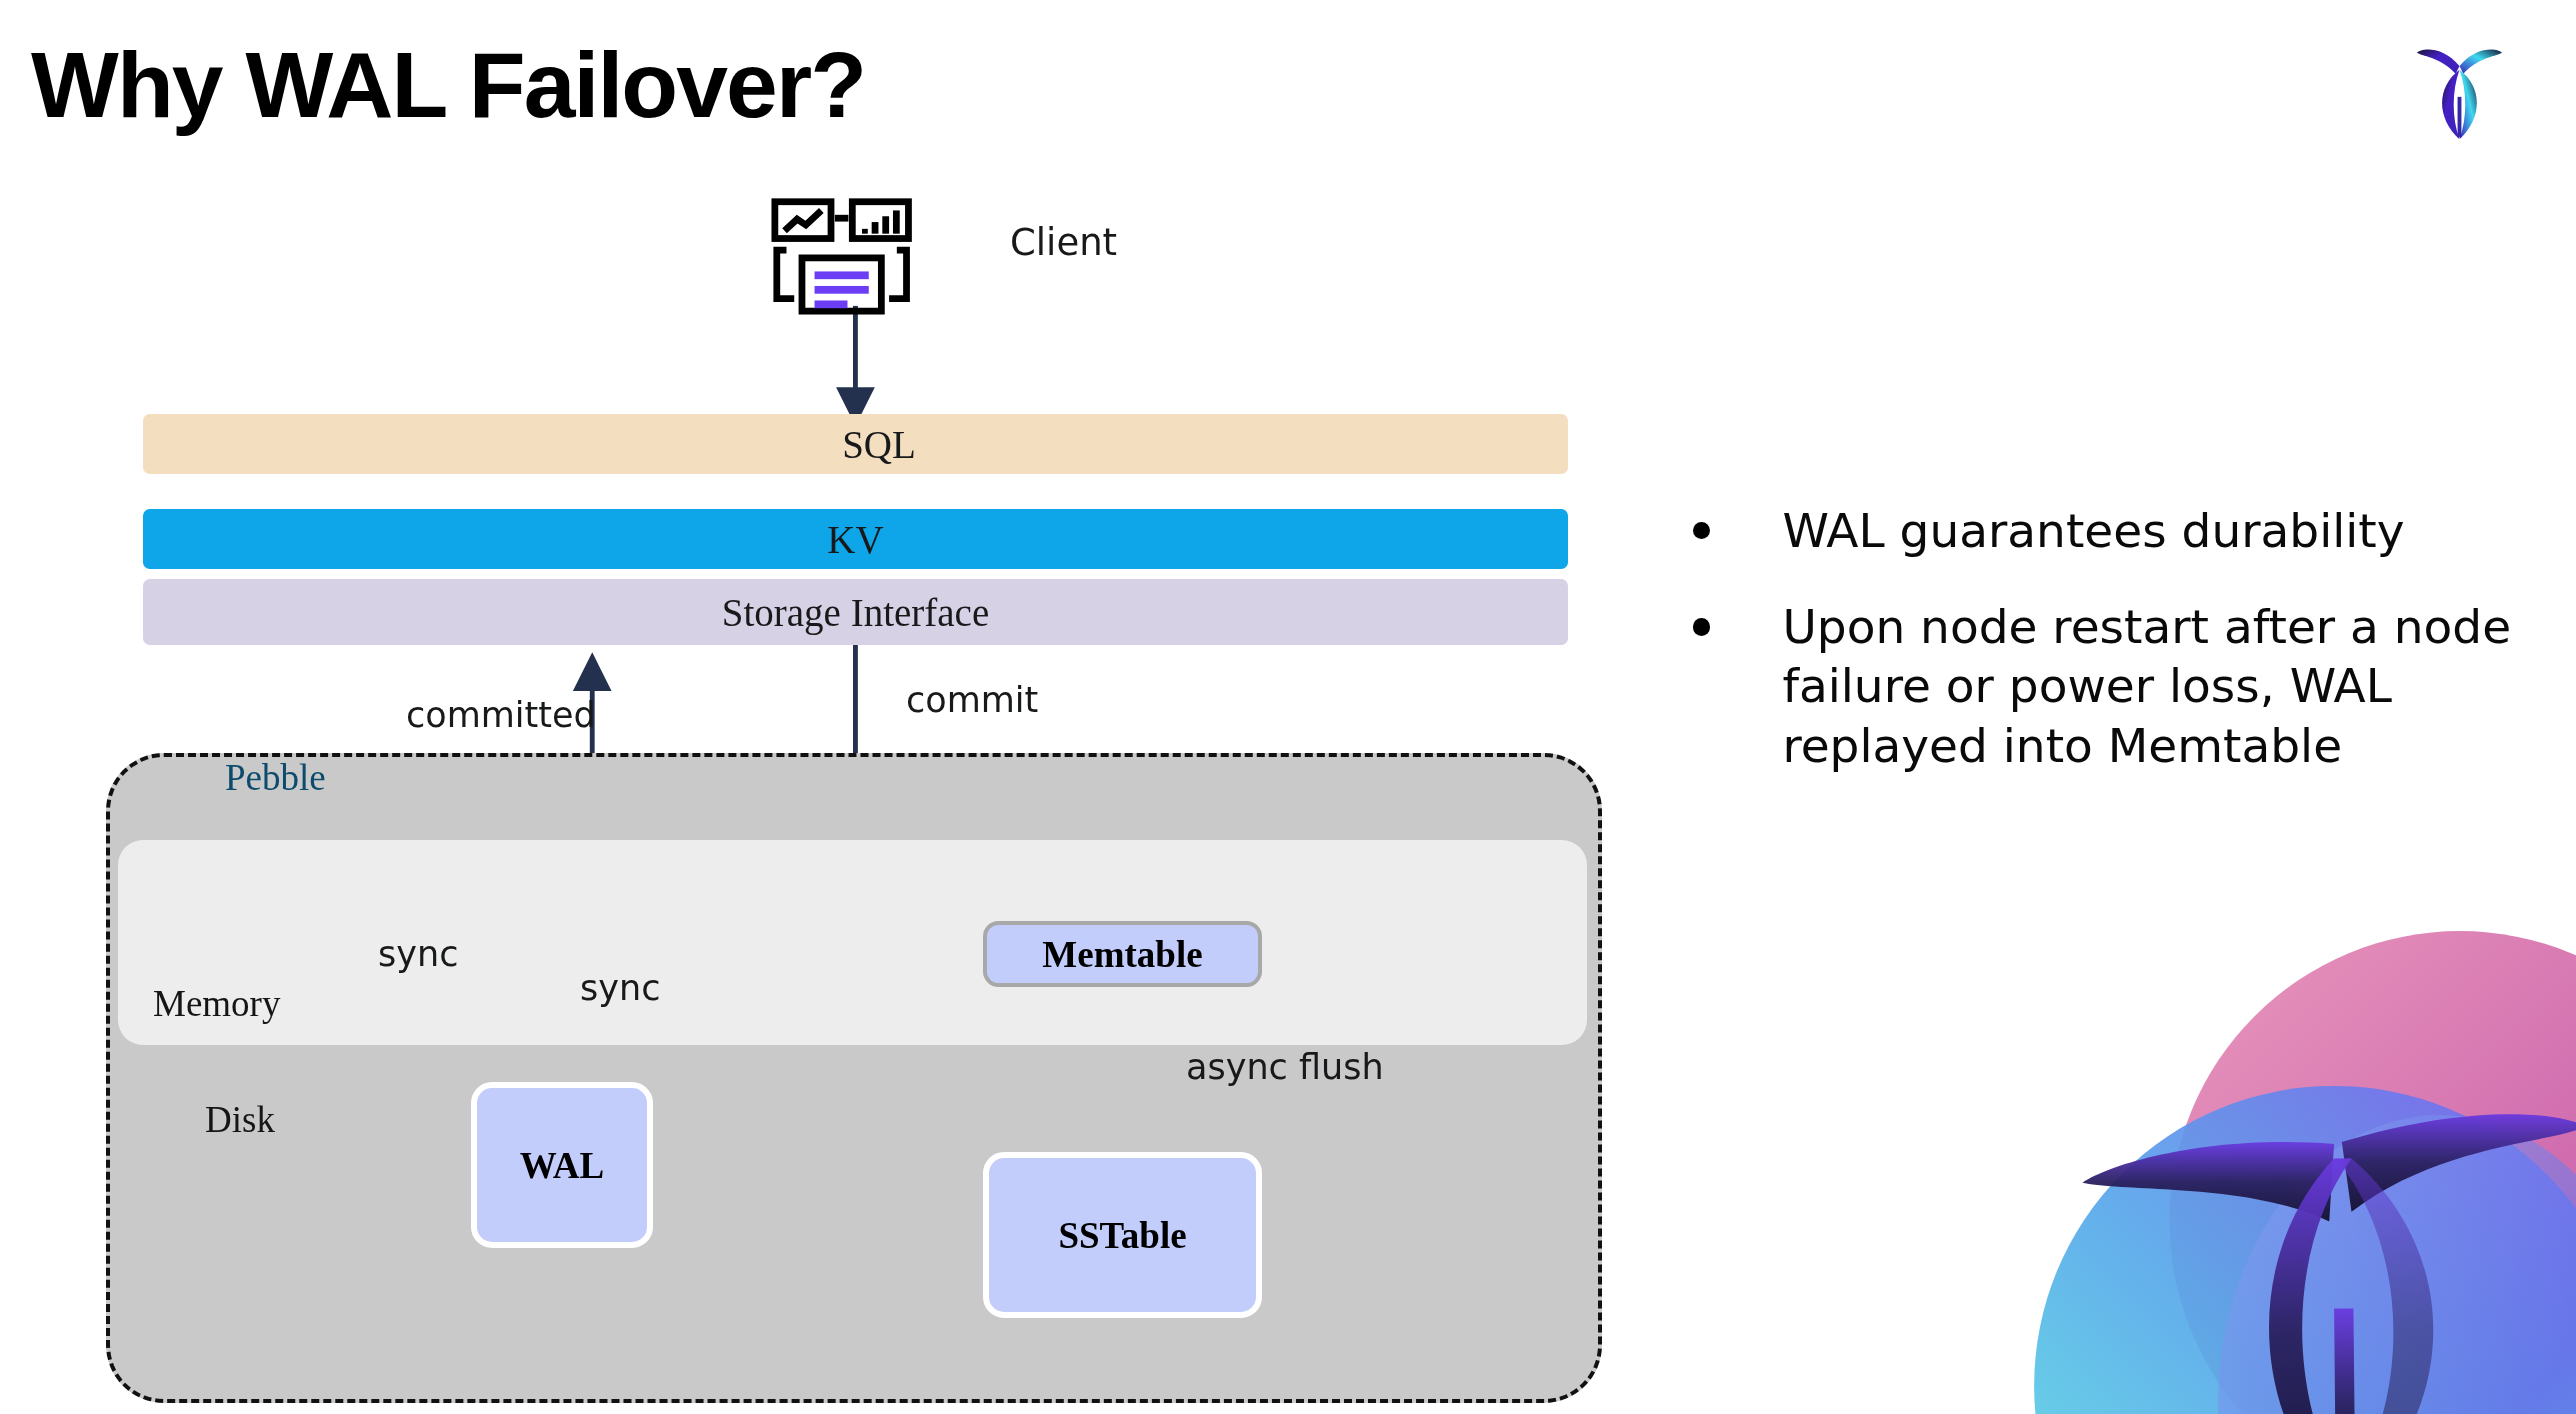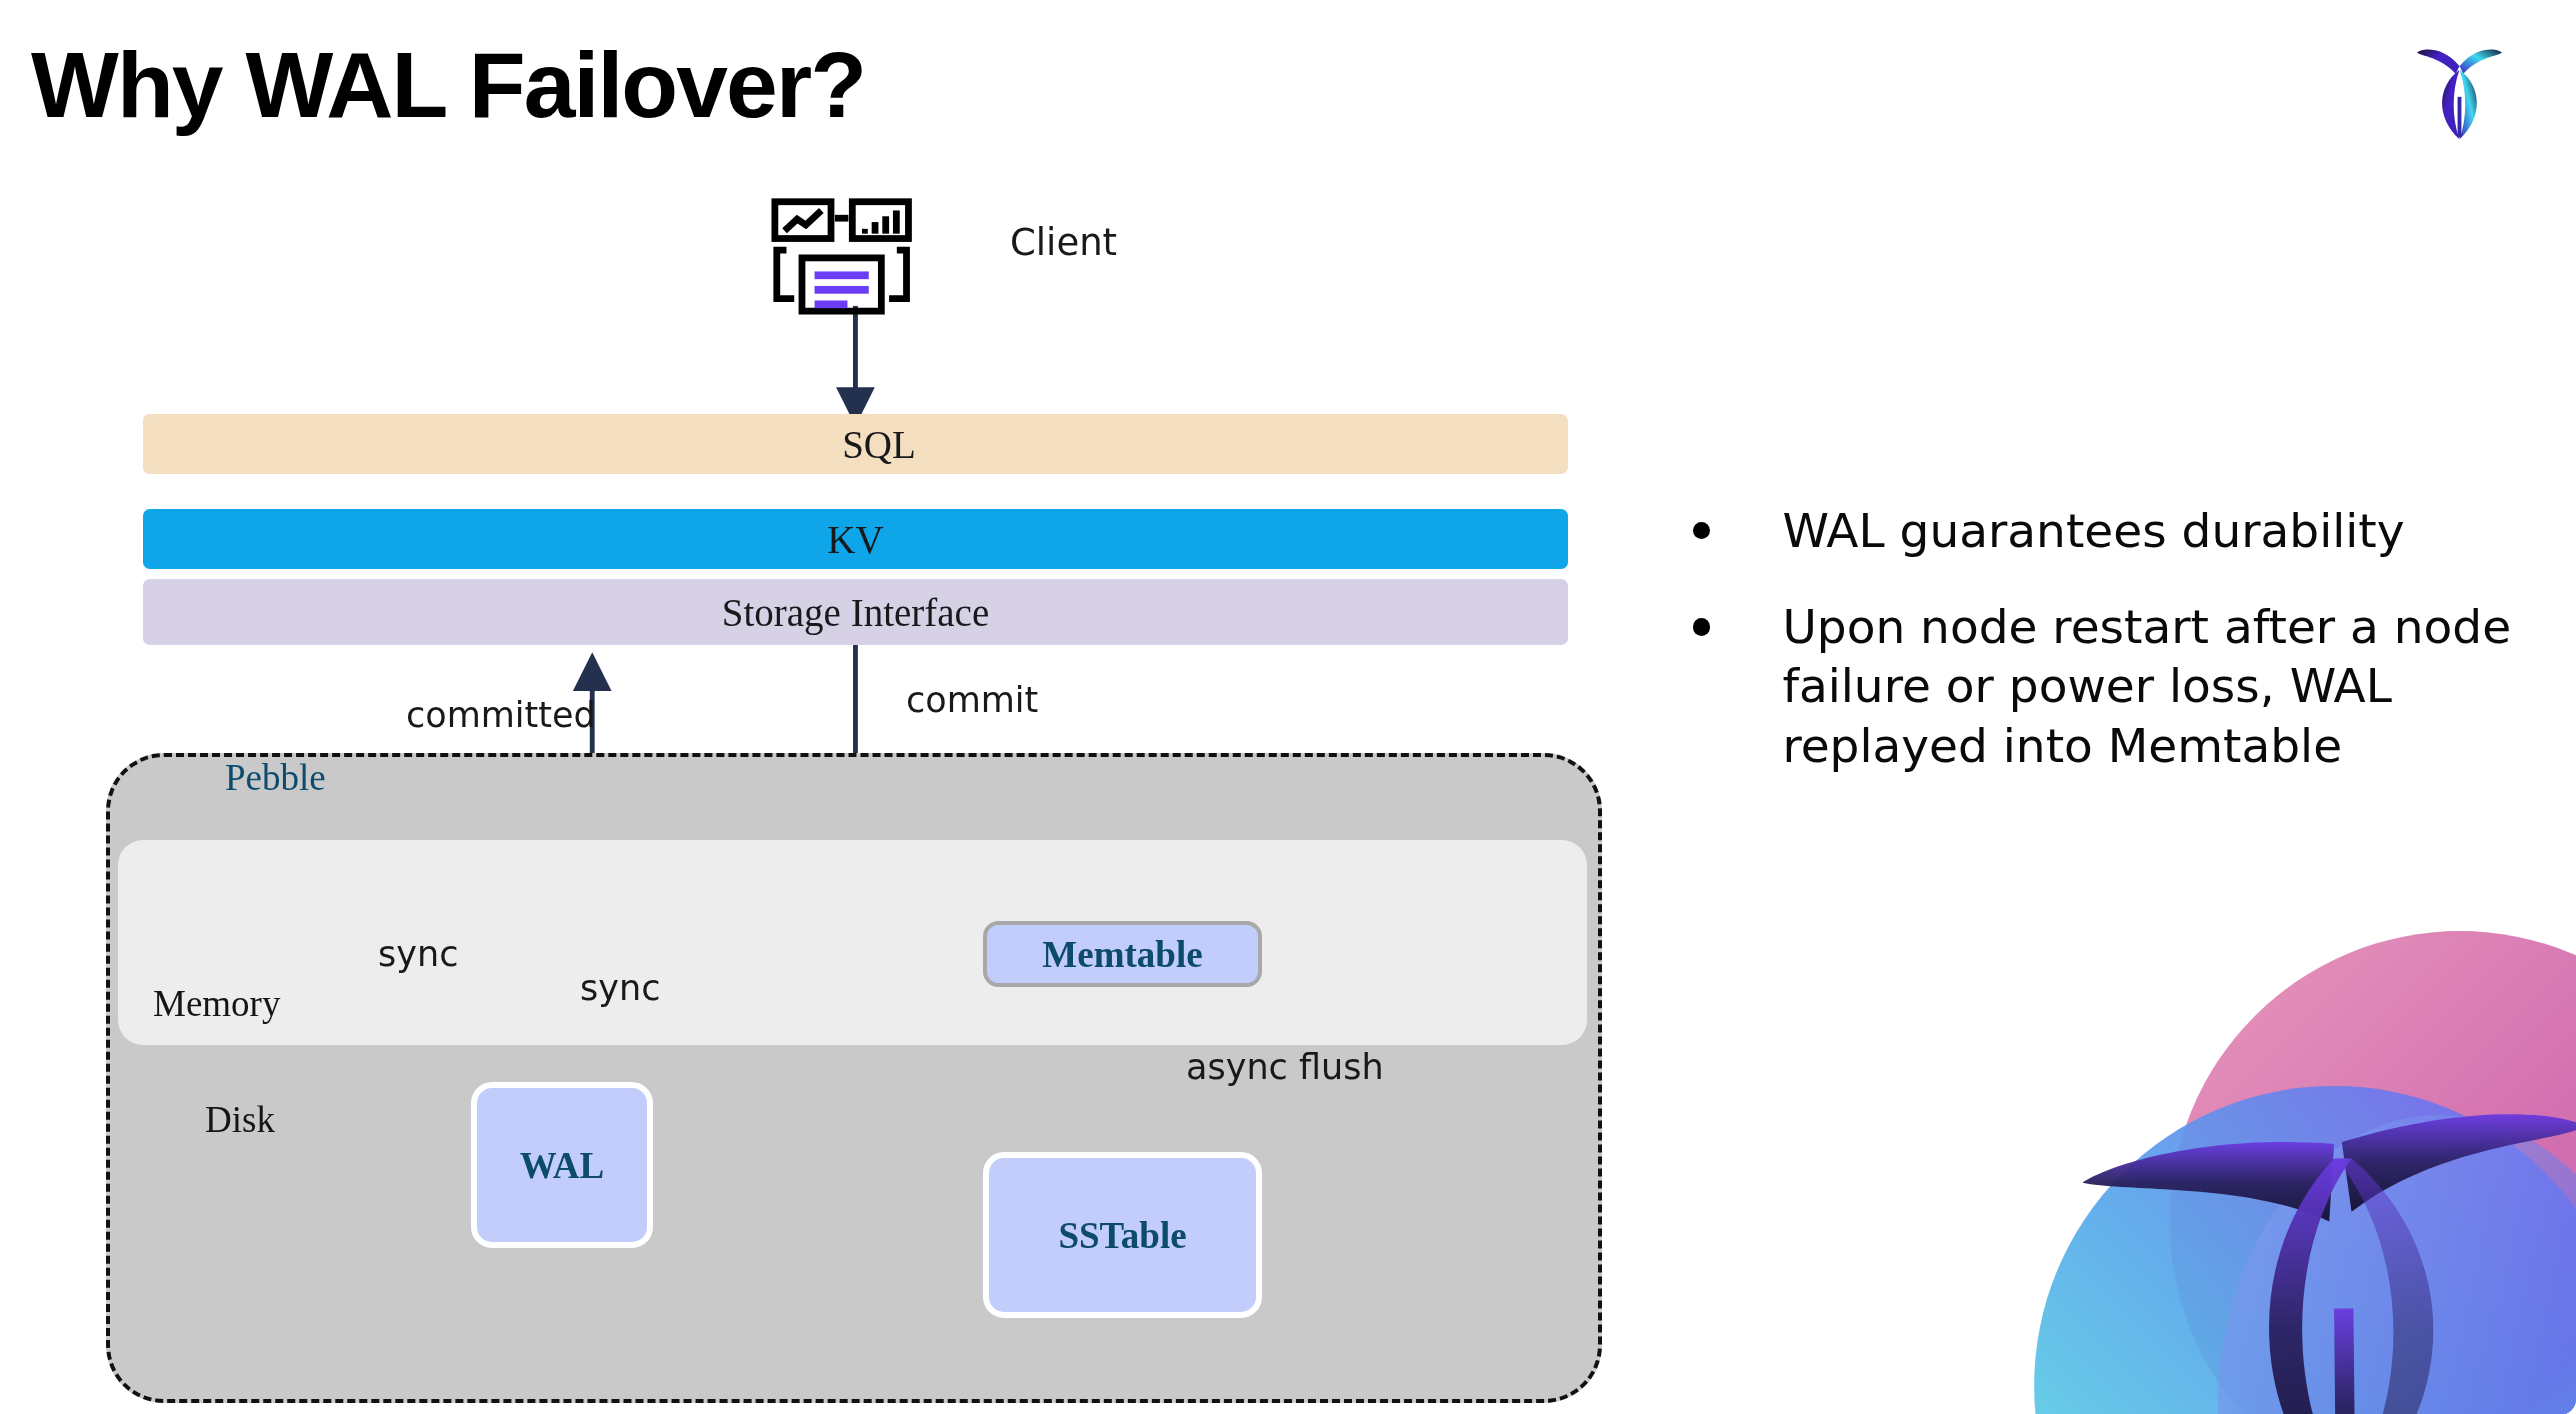--- a/index.html
+++ b/index.html
@@ -10,21 +10,20 @@
   }
   body {
     font-family: "Liberation Sans", sans-serif;
   }
   #slide {
     position: relative;
     width: 2576px;
     height: 1415px;
     background: #ffffff;
     overflow: hidden;
-    border-radius: 16px;
   }
 
   
   #slide-title {
     position: absolute;
     left: 31px;
     top: 39px;
     font-family: "Liberation Sans", sans-serif;
     font-weight: bold;
     font-size: 93px;
@@ -152,21 +151,21 @@
   
   .data-box {
     position: absolute;
     background: #c3cdfb;
     display: flex;
     align-items: center;
     justify-content: center;
     font-family: "Liberation Serif", serif;
     font-weight: bold;
     font-size: 37px;
-    color: #0c4a6e;
+    color: #000000;
     box-sizing: border-box;
   }
   #box-memtable {
     left: 983px;
     top: 921px;
     width: 279px;
     height: 66px;
     border: 4.8px solid #a8a8a8;
     border-radius: 15.5px;
   }

